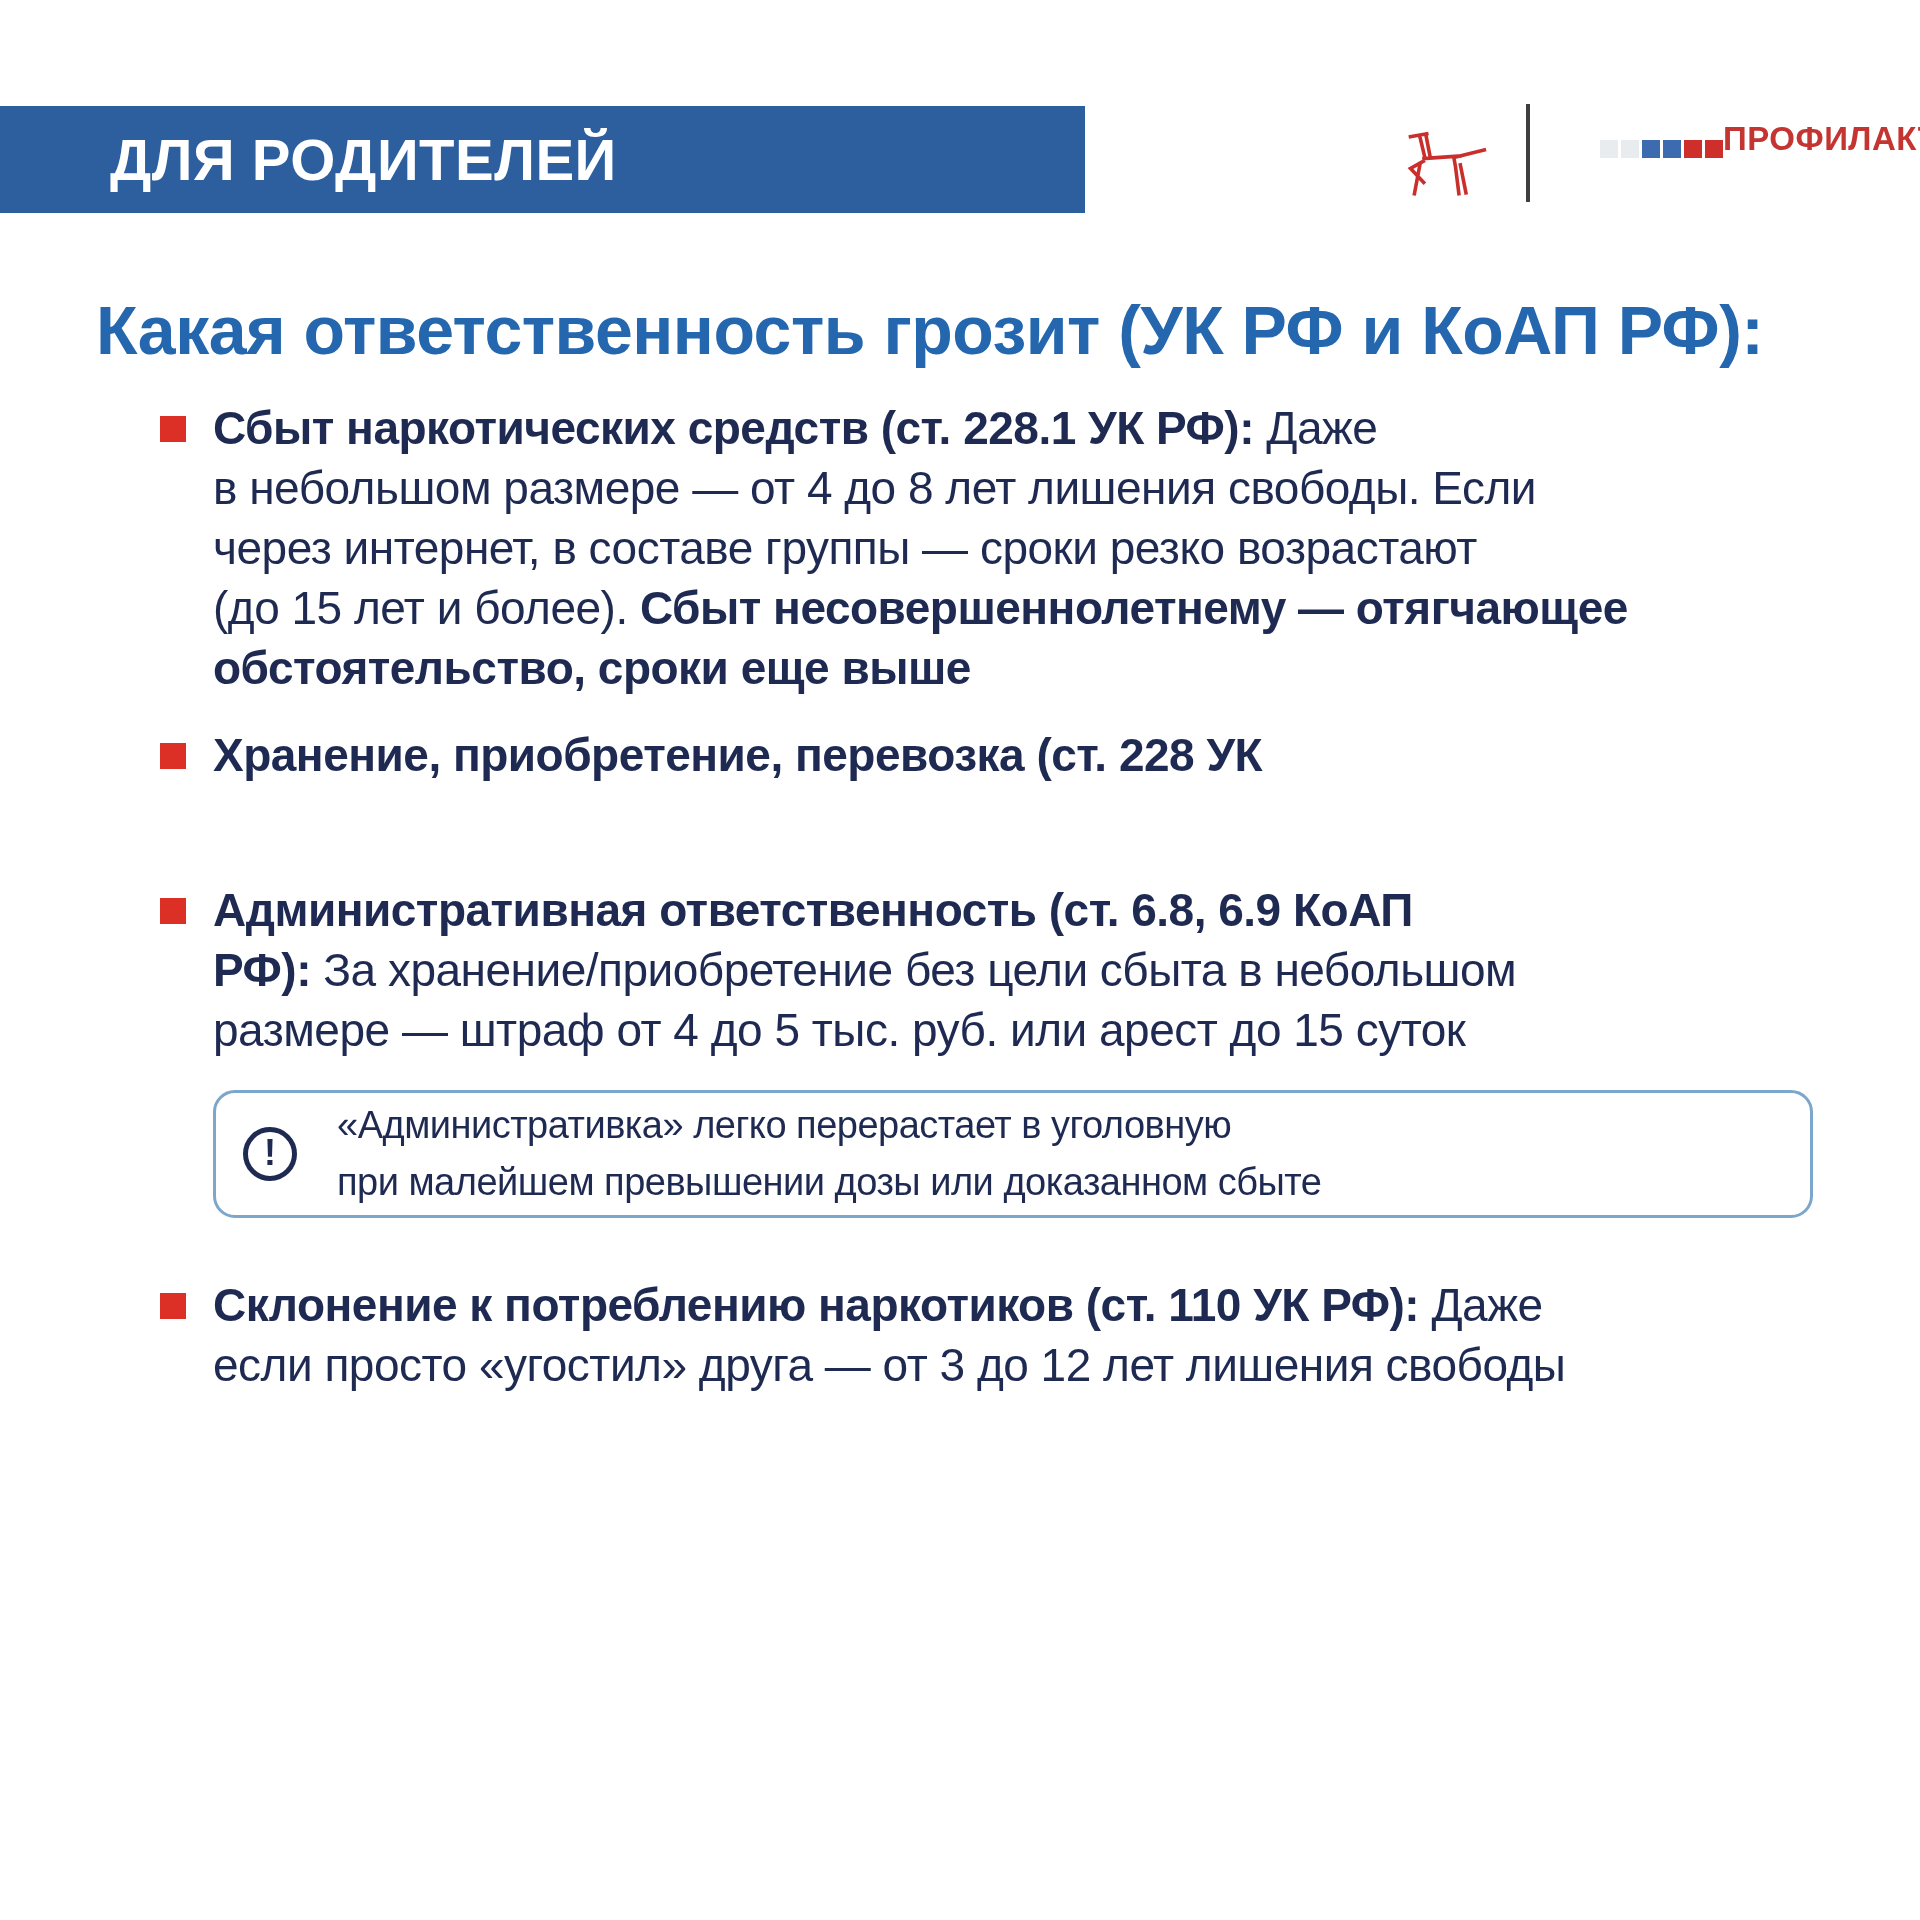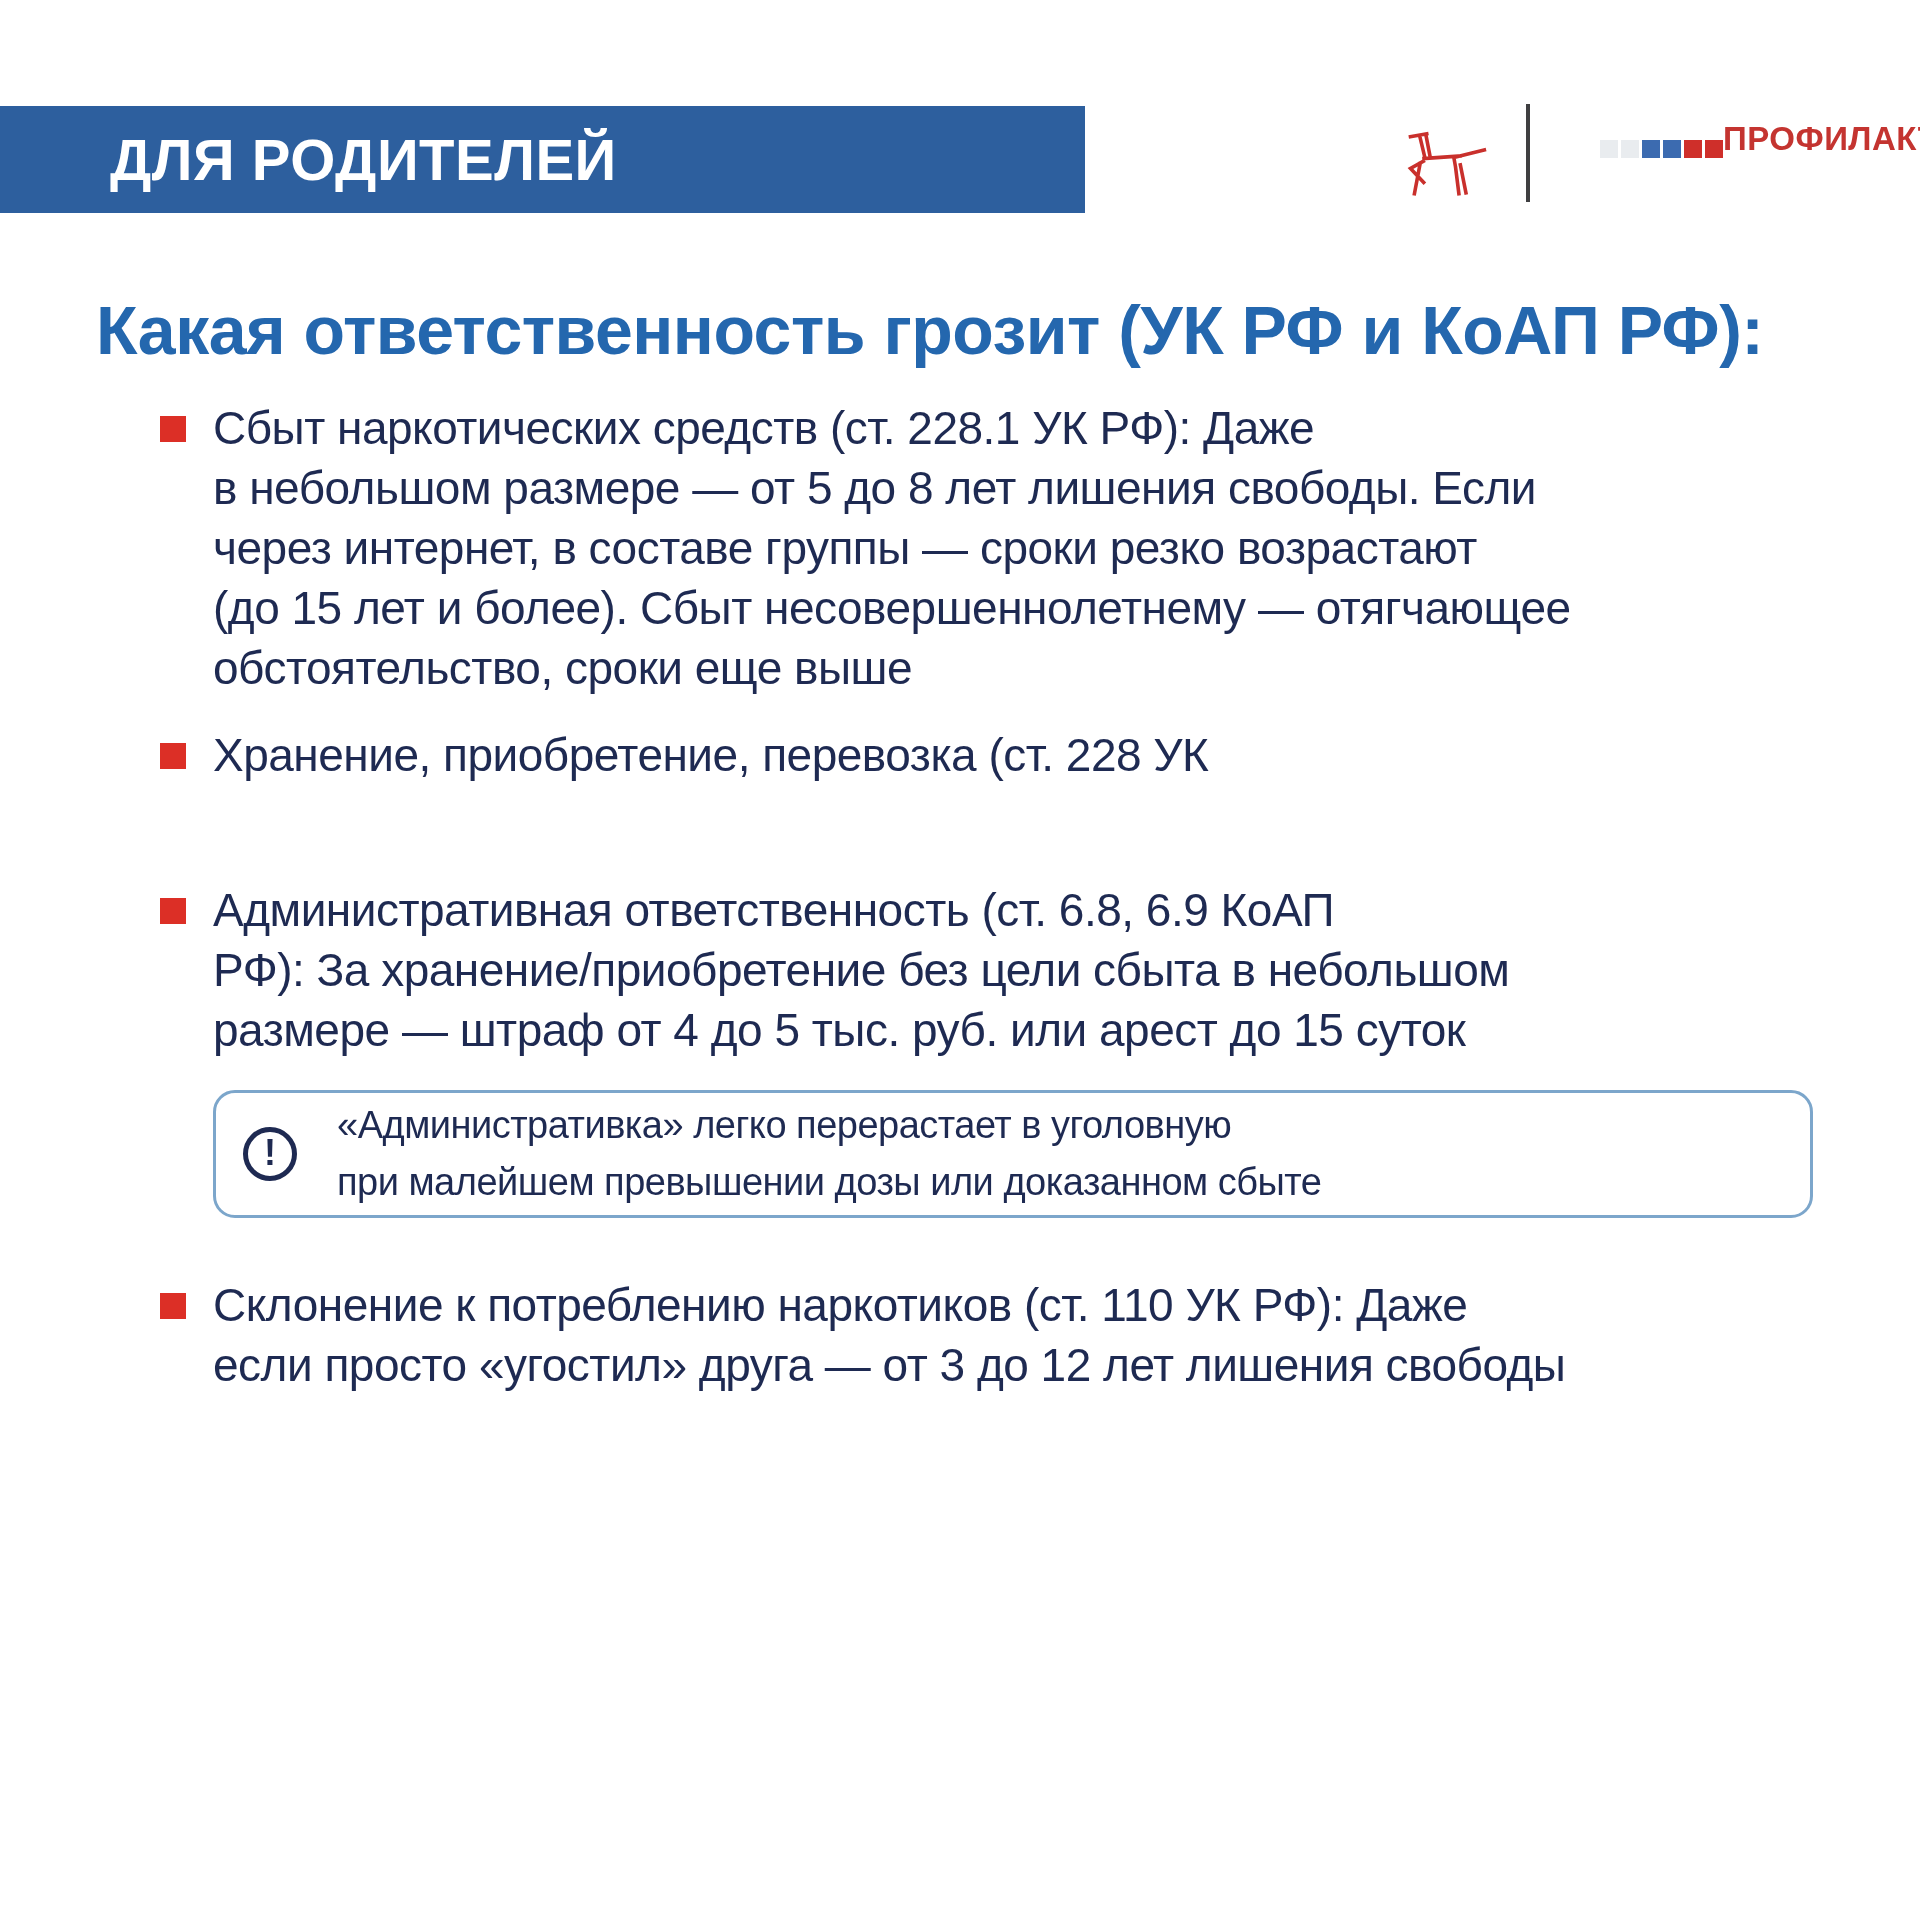--- a/index.html
+++ b/index.html
@@ -55,21 +55,21 @@
   
   .item { position:absolute; left:160px; display:flex; }
   .bullet {
     flex:none; width:26px; height:26px; background:#dc2f26; margin-top:18px;
   }
   .item-text {
     margin-left:27px; width:1620px;
     font-size:46px; line-height:60px; color:#1e2a52; letter-spacing:-0.5px;
   }
   .line { white-space:nowrap; }
-  .b { font-weight:400; }
+  .b { font-weight:700; }
 
   
   .note {
     position:absolute; left:213px; top:1090px; width:1600px; height:128px;
     border:3px solid #7ca6cb; border-radius:22px; box-sizing:border-box;
     background:#ffffff; display:flex; align-items:center;
   }
   .note-icon {
     flex:none; width:54px; height:54px; box-sizing:border-box;
     border:5px solid #1e2a52; border-radius:50%;
@@ -107,21 +107,21 @@
     <div class="org-name">ПРОФИЛАКТИКА</div>
     <div class="org-subtitle">федеральный центр</div>
   </div>
 
   <div class="heading">Какая ответственность грозит (УК РФ и КоАП РФ):</div>
 
   <div class="item" style="top:398px">
     <span class="bullet"></span>
     <div class="item-text">
       <div class="line"><span class="b">Сбыт наркотических средств (ст. 228.1 УК РФ):</span><span> Даже</span></div>
-      <div class="line"><span>в небольшом размере — от 5 до 8 лет лишения свободы. Если</span></div>
+      <div class="line"><span>в небольшом размере — от 4 до 8 лет лишения свободы. Если</span></div>
       <div class="line"><span>через интернет, в составе группы — сроки резко возрастают</span></div>
       <div class="line"><span>(до 15 лет и более). </span><span class="b">Сбыт несовершеннолетнему — отягчающее</span></div>
       <div class="line"><span class="b">обстоятельство, сроки еще выше</span></div>
     </div>
   </div>
 
   <div class="item" style="top:725px">
     <span class="bullet"></span>
     <div class="item-text">
       <div class="line"><span class="b">Хранение, приобретение, перевозка (ст. 228 УК</span></div>

